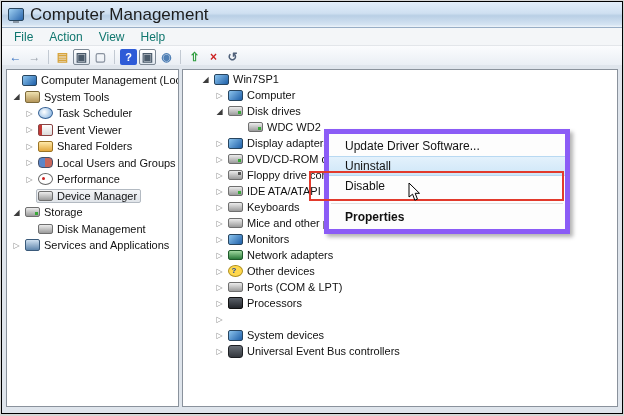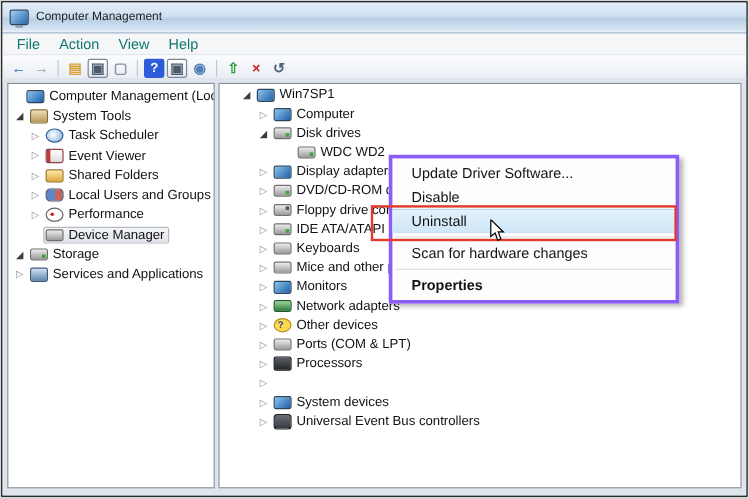--- a/index.html
+++ b/index.html
@@ -11,21 +11,21 @@
   .window{
     position:absolute;left:1px;top:1px;width:620px;height:411px;
     border:1px solid #000;background:#dfe5ec;overflow:hidden;
   }
   
   .titlebar{
     height:25px;display:flex;align-items:center;gap:6px;padding:0 6px;
     background:linear-gradient(#e3eefa 0%,#cfe0f1 45%,#b9cfe5 55%,#d4e3f2 90%,#eef4fa 100%);
     border-bottom:1px solid #98aec6;
   }
-  .titlebar .title{font-size:10px;color:#1d1d1d;}
+  .titlebar .title{font-size:17px;color:#1d1d1d;}
   .app-icon{width:14px;height:11px;border:1px solid #29465f;border-radius:2px;
     background:linear-gradient(135deg,#9fd0f2,#2a66ad);position:relative;}
   .app-icon:after{content:"";position:absolute;left:4px;bottom:-3px;width:6px;height:2px;background:#8a97a5;}
   
   .menubar{height:17px;display:flex;align-items:center;background:#f4f6f8;border-bottom:1px solid #e3e6ea;padding-left:4px;}
   .menu-item{font-size:12px;color:#0f766e;padding:1px 8px;cursor:default;}
   
   .toolbar{height:21px;display:flex;align-items:center;gap:2px;padding:0 5px;
     background:linear-gradient(#fbfcfe,#e8edf3);border-bottom:1px solid #c6cdd5;}
   .tbi{width:17px;height:16px;display:inline-flex;align-items:center;justify-content:center;
@@ -69,21 +69,21 @@
   .mi-perf:after{content:"";position:absolute;left:3px;top:3px;width:3px;height:3px;background:#cc2222;border-radius:50%;}
   .mi-services{background:linear-gradient(#cfe0f0,#5f86ad);border:1px solid #3a5a7a;width:11px;height:10px;}
   .mi-network{background:linear-gradient(#9fd89f,#2a7a3a);border:1px solid #1e5a2a;width:12px;height:8px;}
   .mi-other{background:#ffd84d;border:1px solid #b09020;border-radius:50%;width:10px;height:10px;}
   .mi-other:after{content:"?";position:absolute;left:2.5px;top:-0.5px;font-size:8px;font-weight:bold;color:#1a44a0;}
   .mi-cpu{background:linear-gradient(#5a6068,#23262b);border:1px solid #111;width:10px;height:10px;}
   .mi-usb{background:linear-gradient(#6a7078,#34383e);border:1px solid #1c1e22;border-radius:3px;width:9px;height:11px;}
   
   .ctx{
     position:absolute;left:322px;top:127px;width:236px;background:#fdfdfd;
-    border:3px solid #8b5cf6;box-shadow:3px 3px 4px rgba(0,0,0,.30);
+    border:5px solid #8b5cf6;box-shadow:3px 3px 4px rgba(0,0,0,.30);
     padding:2px 0;z-index:5;
   }
   .ctx-item{height:20px;display:flex;align-items:center;padding-left:16px;font-size:12px;color:#121212;}
   .ctx-item.hot{background:linear-gradient(#e3f1fc,#cfe7f8);border-top:1px solid #b8d9f2;border-bottom:1px solid #b8d9f2;height:18px;}
   .ctx-item.bold{font-weight:bold;}
   .ctx-sep{height:1px;background:#e2e2e2;margin:3px 2px;}
   
   .redbox{position:absolute;left:307px;top:169px;width:251px;height:26px;border:2px solid #e23a2c;z-index:9;background:transparent;}
   .cursor{position:absolute;left:406px;top:181px;z-index:10;}
 </style>
@@ -180,20 +180,27 @@
               <span class="tlabel">Device Manager</span>
             </span>
           </div>
           <div class="trow" style="padding-left: 3px;">
             <span class="arrow exp">◢</span>
             <span class="titem">
               <span class="mi mi-storage"></span>
               <span class="tlabel">Storage</span>
             </span>
           </div>
+          <div class="trow" style="padding-left: 16px;">
+            <span class="arrow"></span>
+            <span class="titem">
+              <span class="mi mi-disk"></span>
+              <span class="tlabel">Disk Management</span>
+            </span>
+          </div>
           <div class="trow" style="padding-left: 3px;">
             <span class="arrow">▷</span>
             <span class="titem">
               <span class="mi mi-services"></span>
               <span class="tlabel">Services and Applications</span>
             </span>
           </div>
         </div>
     </div>
     <div class="pane pane-right">
@@ -319,24 +326,23 @@
               <span class="mi mi-usb"></span>
               <span class="tlabel">Universal Event Bus controllers</span>
             </span>
           </div>
         </div>
     </div>
   </div>
 
   <div class="ctx" id="ctx-menu">
       <div class="ctx-item">Update Driver Software...</div>
+      <div class="ctx-item hot">Uninstall</div>
       <div class="ctx-item">Disable</div>
-      <div class="ctx-item hot">Uninstall</div>
       <div class="ctx-sep"></div>
-      <div class="ctx-item">Scan for hardware changes</div>
       <div class="ctx-sep"></div>
       <div class="ctx-item bold">Properties</div>
     </div>
 
   <div class="redbox" id="redbox" style="border-color: rgb(226, 58, 44);"></div>
 
   <div class="cursor">
     <svg width="13" height="19" viewBox="0 0 13 19">
       <polygon points="1,0 1,14 4.6,11.2 6.8,17.2 9.4,16.1 7.2,10.3 11.5,10.3" fill="#ffffff" stroke="#000000" stroke-width="1"></polygon>
     </svg>

